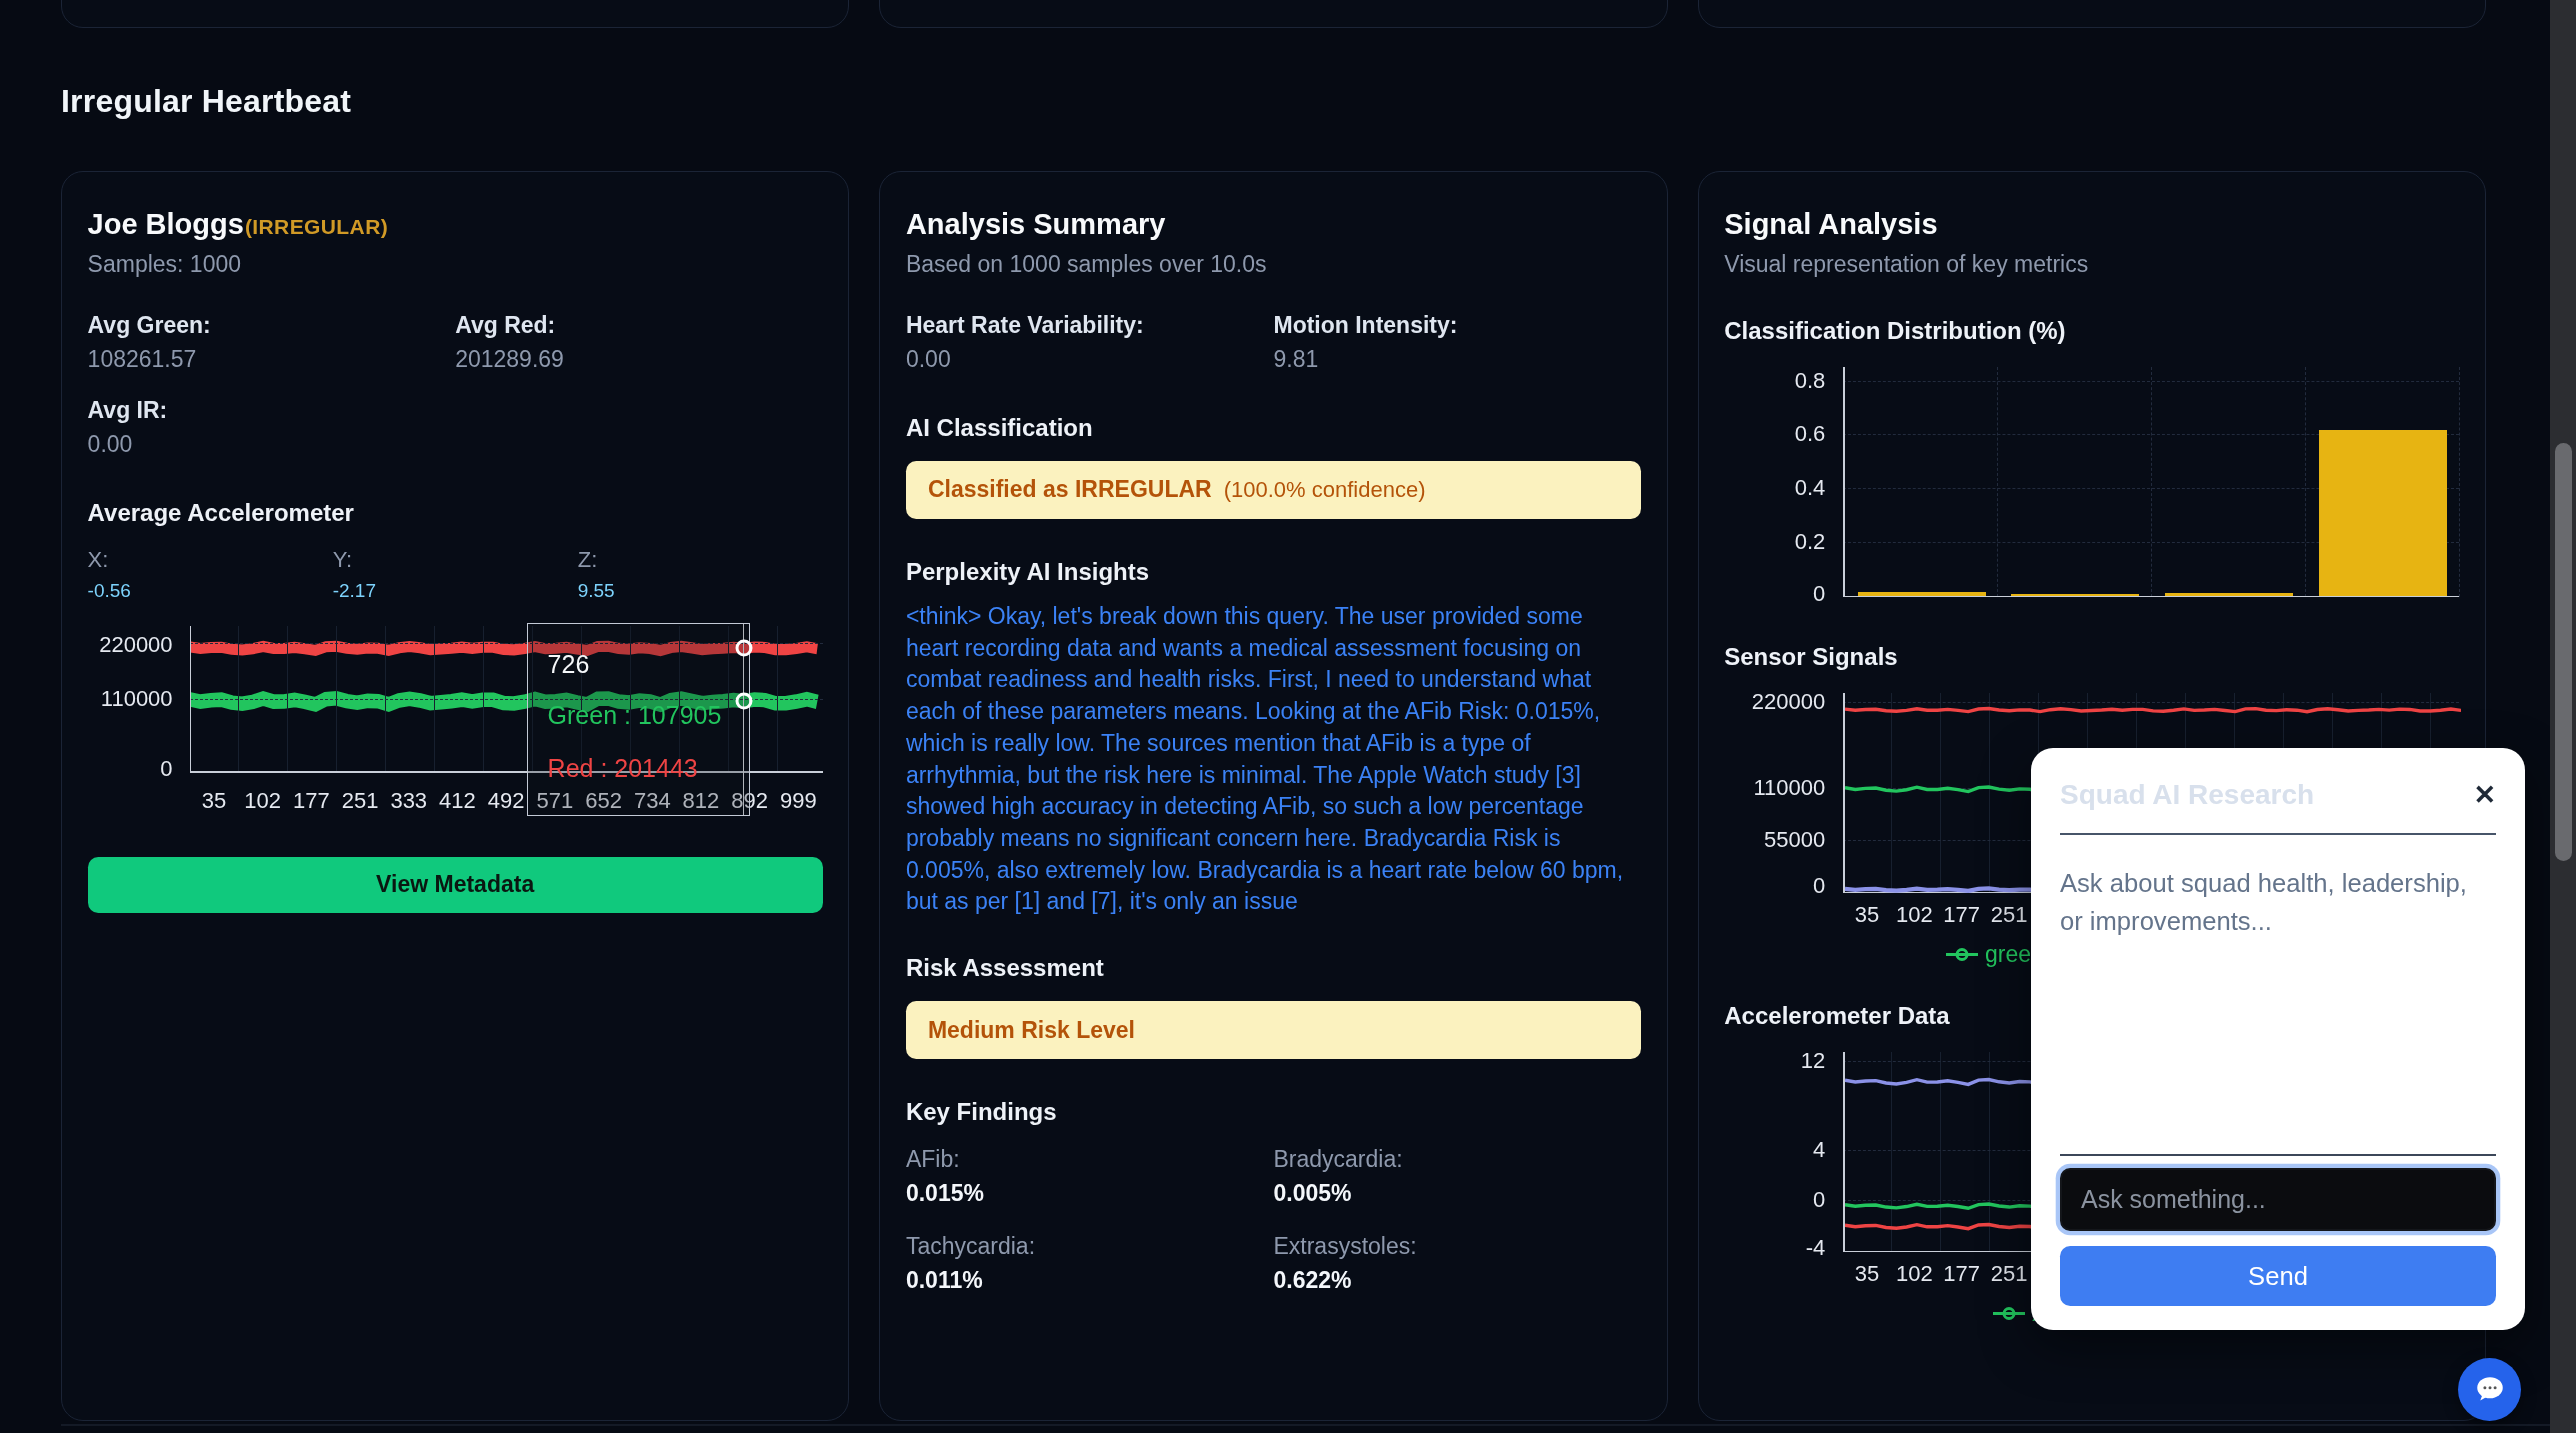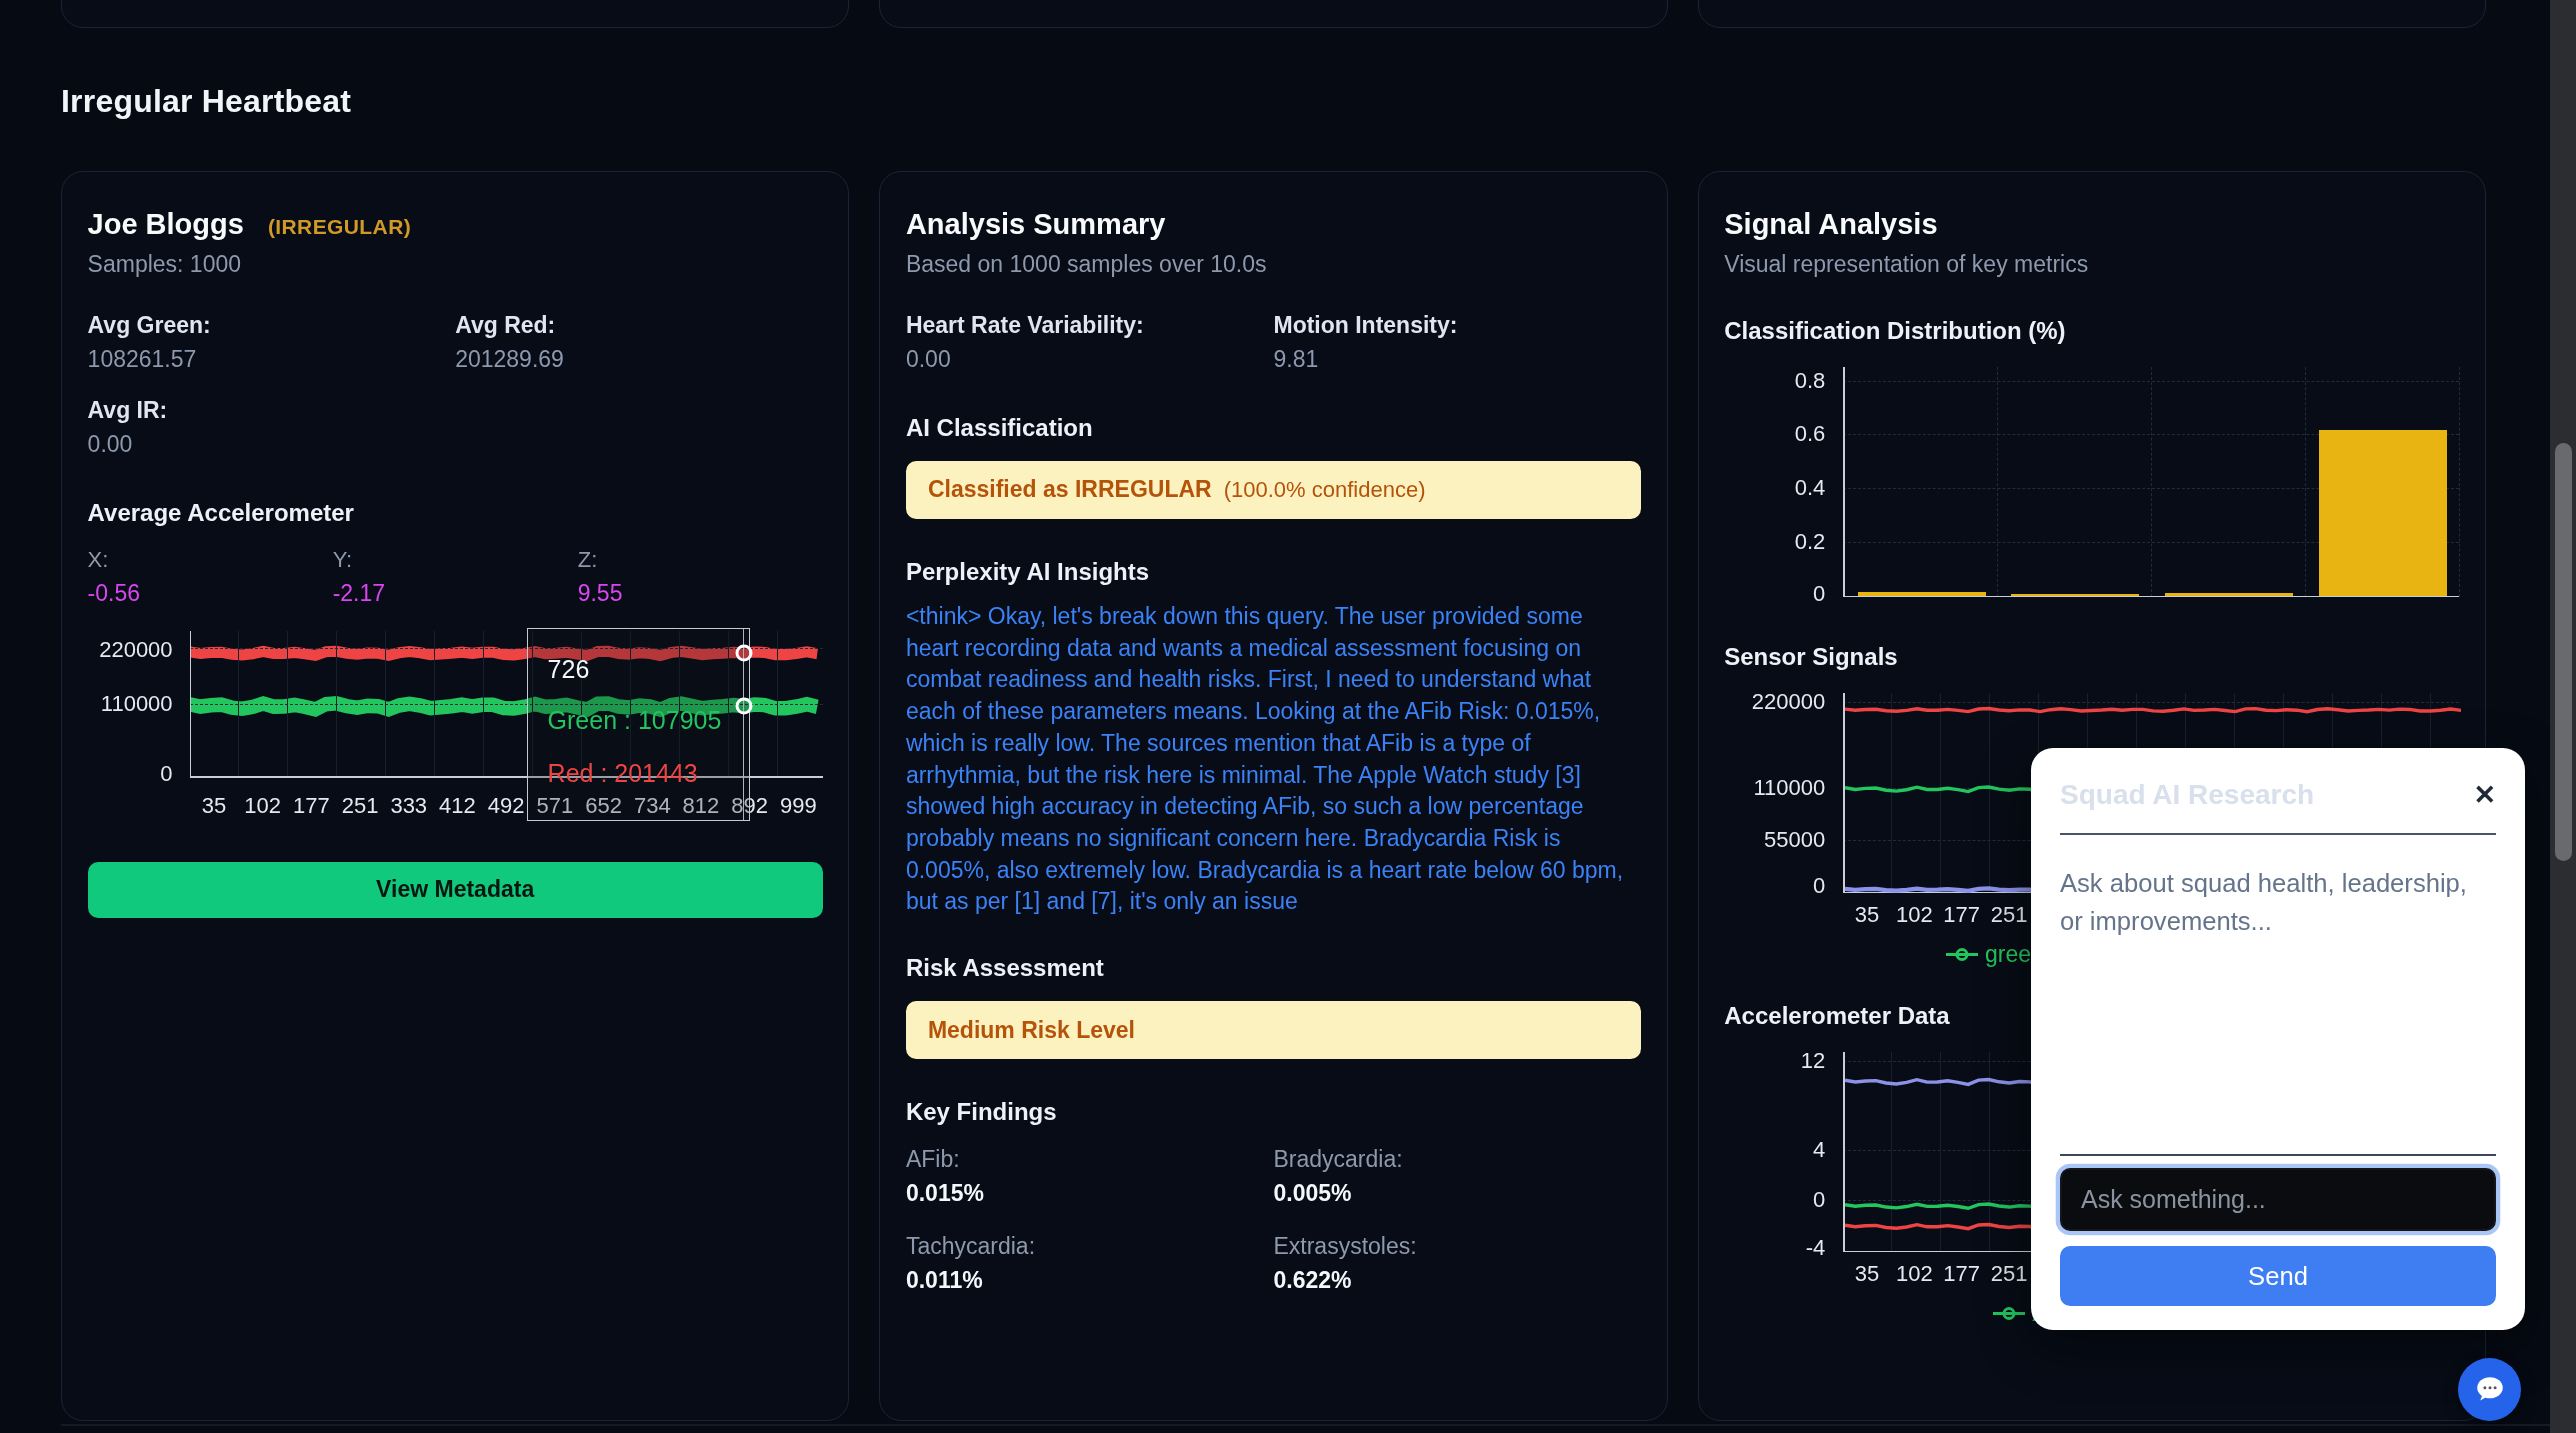--- a/index.html
+++ b/index.html
@@ -19,34 +19,34 @@
     border-radius:22px;
   }
   .top-row { display:grid; grid-template-columns:repeat(3,1fr); gap:30px; }
   .top-row .card { height:68px; margin-top:-40px; }
 
   .page-heading { font-size:32px; font-weight:bold; color:#f1f5f9; margin:55px 0 51px 0; letter-spacing:0.2px; }
 
   .cards { display:grid; grid-template-columns:repeat(3,1fr); gap:30px; }
   .cards .card { height:1250px; padding:36px 25.6px; overflow:hidden; position:relative; }
 
-  .card-title { font-size:29px; font-weight:bold; color:#f8fafc; display:flex; align-items:baseline; gap:24px; }
+  .card-title { font-size:29px; font-weight:bold; color:#f8fafc; display:flex; align-items:baseline; gap:1px; }
   .status-tag { font-size:21px; font-weight:bold; color:#d19a26; letter-spacing:0.4px; }
   .card-sub { font-size:23px; color:#8e99ad; margin-top:10.2px; }
 
   .sec-heading { font-size:24px; font-weight:bold; color:#eef2f8; }
 
   
   .fields { display:grid; grid-template-columns:1fr 1fr; row-gap:24px; margin-top:34px; }
   .f-label { font-size:23px; font-weight:600; color:#dfe6f0; }
   .f-value { font-size:23px; color:#8e99ad; margin-top:6.8px; }
 
   .accel-grid { display:grid; grid-template-columns:1fr 1fr 1fr; margin-top:20.5px; }
   .a-label { font-size:22px; color:#8e99ad; }
-  .a-value { font-size:23px; color:#d946ef; margin-top:6.8px; }
+  .a-value { font-size:19px; color:#7dd3fc; margin-top:6.8px; }
 
   .findings { display:grid; grid-template-columns:1fr 1fr; row-gap:25.6px; margin-top:20.5px; }
   .k-label { font-size:23px; color:#8e99ad; }
   .k-value { font-size:23px; font-weight:bold; color:#f4f7fb; margin-top:6.8px; }
 
   
   .badge {
     background:#fbf2bf; border-radius:10.2px; padding:15.3px 22px; margin-top:19px;
     font-size:22px; color:#b45309; display:flex; align-items:baseline; gap:12px;
   }

